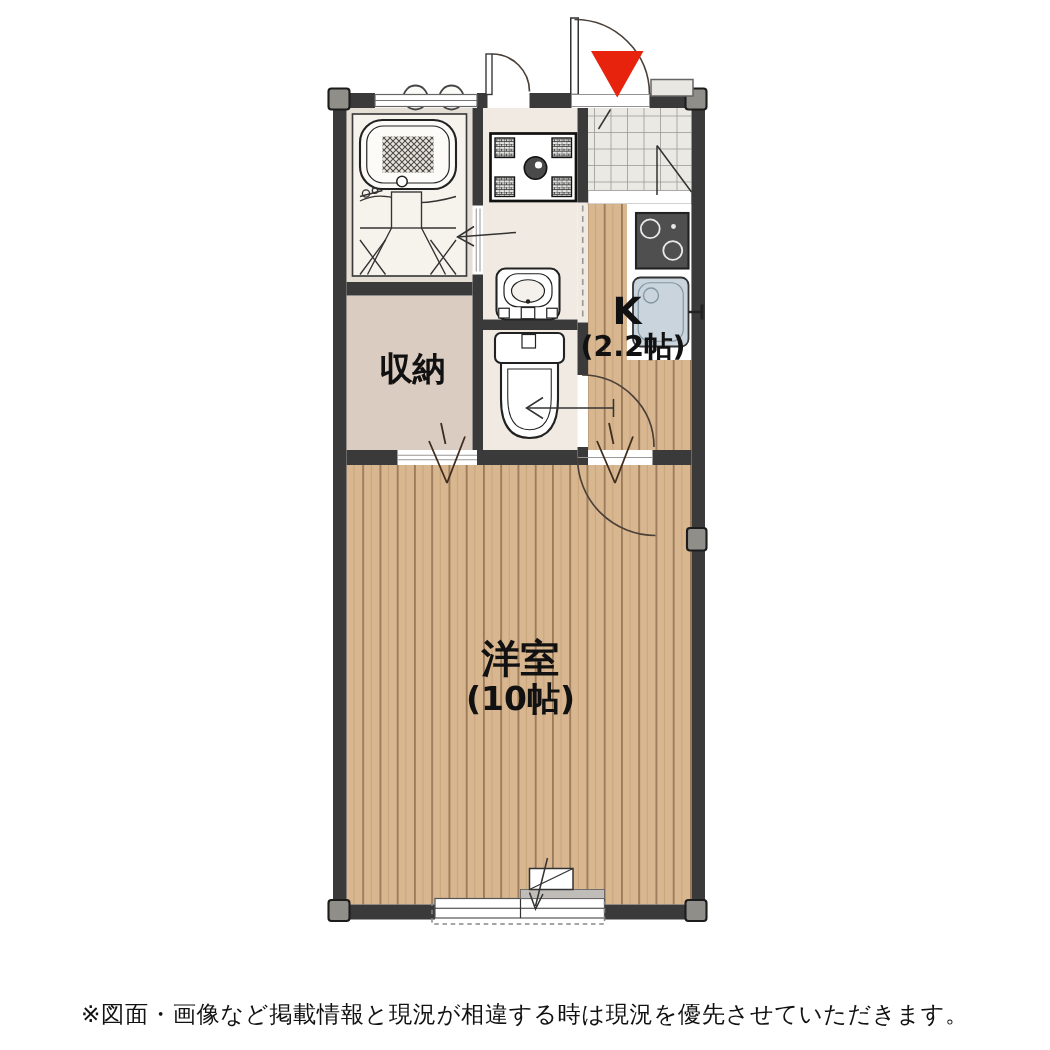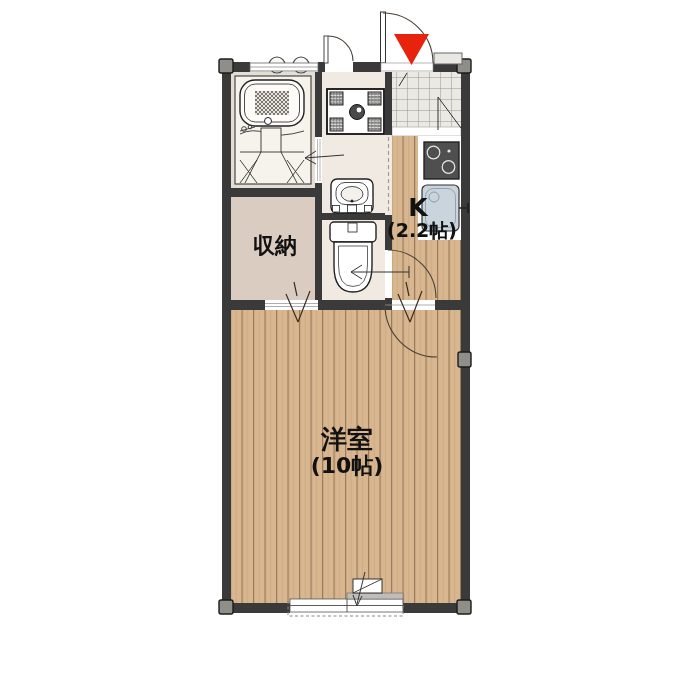--- a/index.html
+++ b/index.html
@@ -212,13 +212,14 @@
 
   <g text-anchor="middle" class="roomlabel">
     <text x="275" y="253" font-size="22">収納</text>
     <text x="418" y="216" font-size="25">K</text>
     <text x="422" y="237" font-size="19">(2.2帖)</text>
     <text x="347" y="448" font-size="26">洋室</text>
     <text x="347" y="473" font-size="22">(10帖)</text>
   </g>
 </svg>
 
+<div class="disclaimer">※図面・画像など掲載情報と現況が相違する時は現況を優先させていただきます。</div>
 </div>
 
 </body></html>

